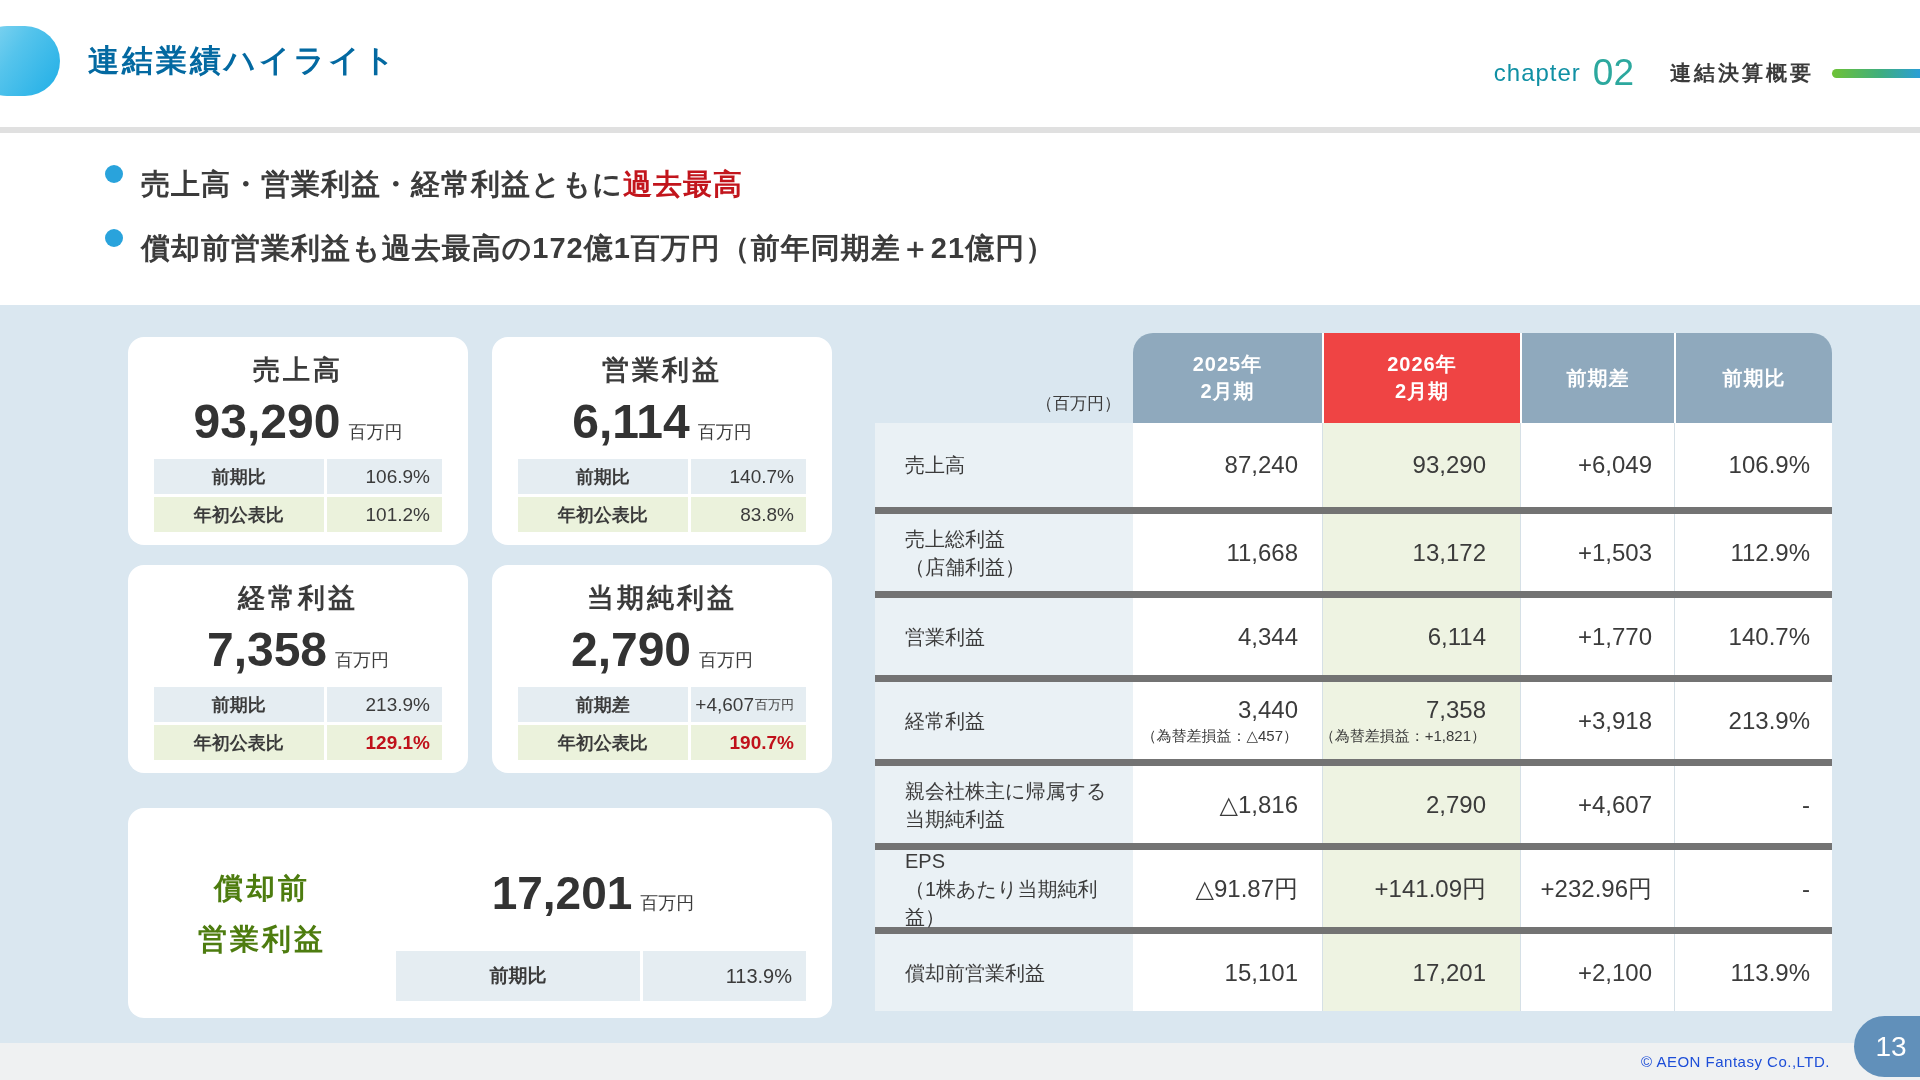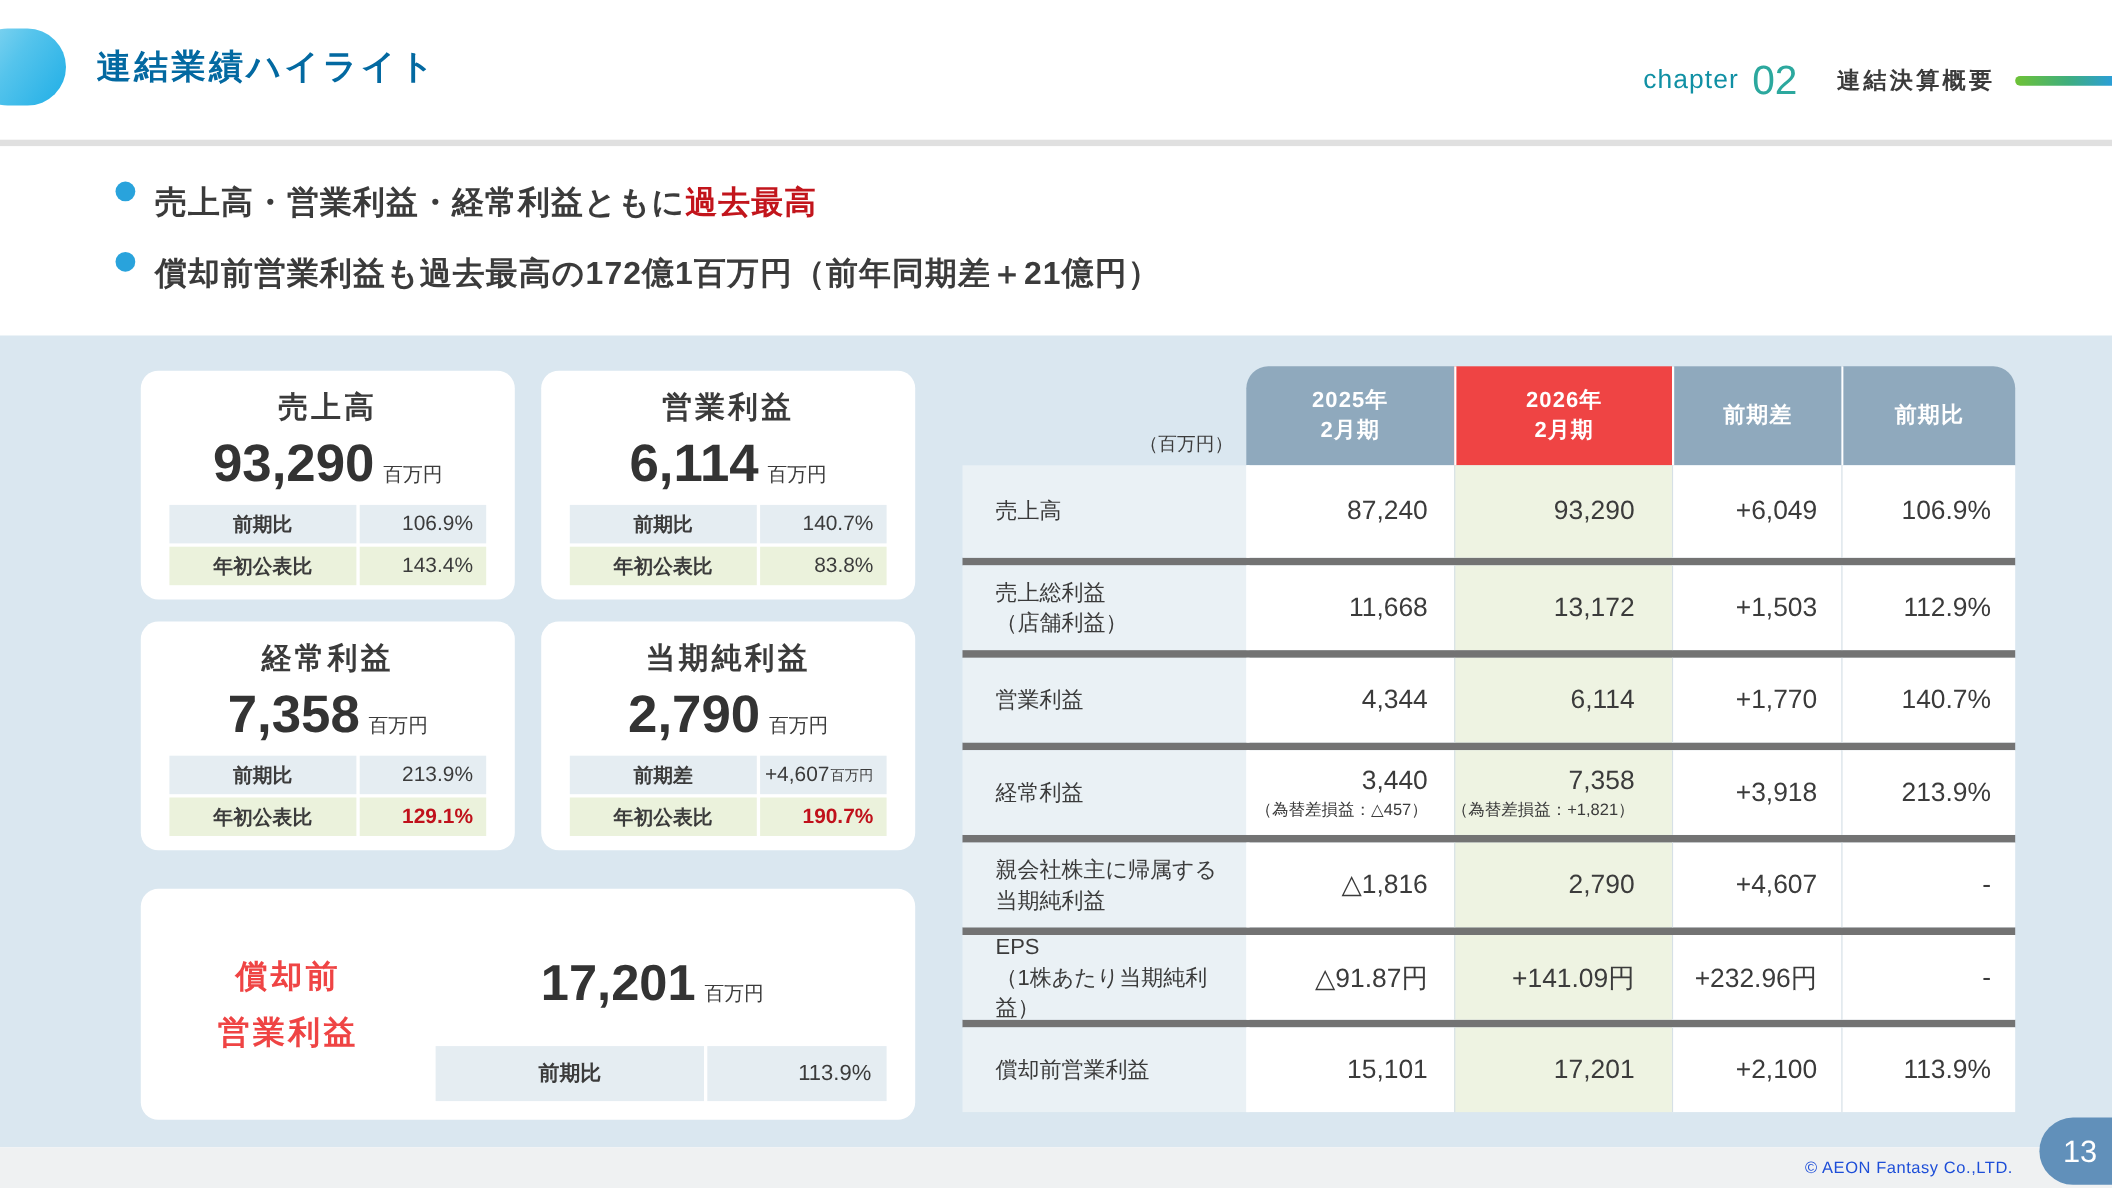--- a/index.html
+++ b/index.html
@@ -71,21 +71,21 @@
   }
   .metric-value .vu { font-size:13px; margin-left:1px; }
   .t-blue  { background:#E5EDF2; }
   .t-green { background:#EBF2DC; }
   .em { color:#C0111B !important; font-weight:bold; }
 
   
   .card.wide { left:128px; top:503px; width:704px; height:210px; }
   .wide-title {
     position:absolute; left:0; top:55px; width:268px; text-align:center;
-    font-size:29px; font-weight:bold; letter-spacing:3px; line-height:1.75; color:#ef4444;
+    font-size:29px; font-weight:bold; letter-spacing:3px; line-height:1.75; color:#4d7c0f;
   }
   .wide-valueline { position:absolute; left:295px; top:58px; width:340px; text-align:center; white-space:nowrap; }
   .wide-value { font-size:46px; font-weight:bold; color:#333; }
   .wide-unit { font-size:18px; margin-left:8px; }
   .wide-row { position:absolute; left:268px; top:143px; width:410px; height:50px; display:flex; }
   .wide-row .metric-label { font-size:19px; }
   .wide-row .metric-value { font-size:20px; padding-right:14px; }
 
   
   .results-table { position:absolute; left:875px; top:28px; width:957px; }
@@ -164,21 +164,21 @@
     <div class="card-valueline">
       <span class="card-value">93,290</span><span class="card-unit">百万円</span>
     </div>
     <div class="card-rows">
       <div class="metric-row">
         <div class="metric-label t-blue">前期比</div>
         <div class="metric-value t-blue">106.9%</div>
       </div>
       <div class="metric-row">
         <div class="metric-label t-green">年初公表比</div>
-        <div class="metric-value t-green">143.4%</div>
+        <div class="metric-value t-green">101.2%</div>
       </div>
     </div>
   </div>
 
   <div class="card c2">
     <div class="card-title">営業利益</div>
     <div class="card-valueline">
       <span class="card-value">6,114</span><span class="card-unit">百万円</span>
     </div>
     <div class="card-rows">

